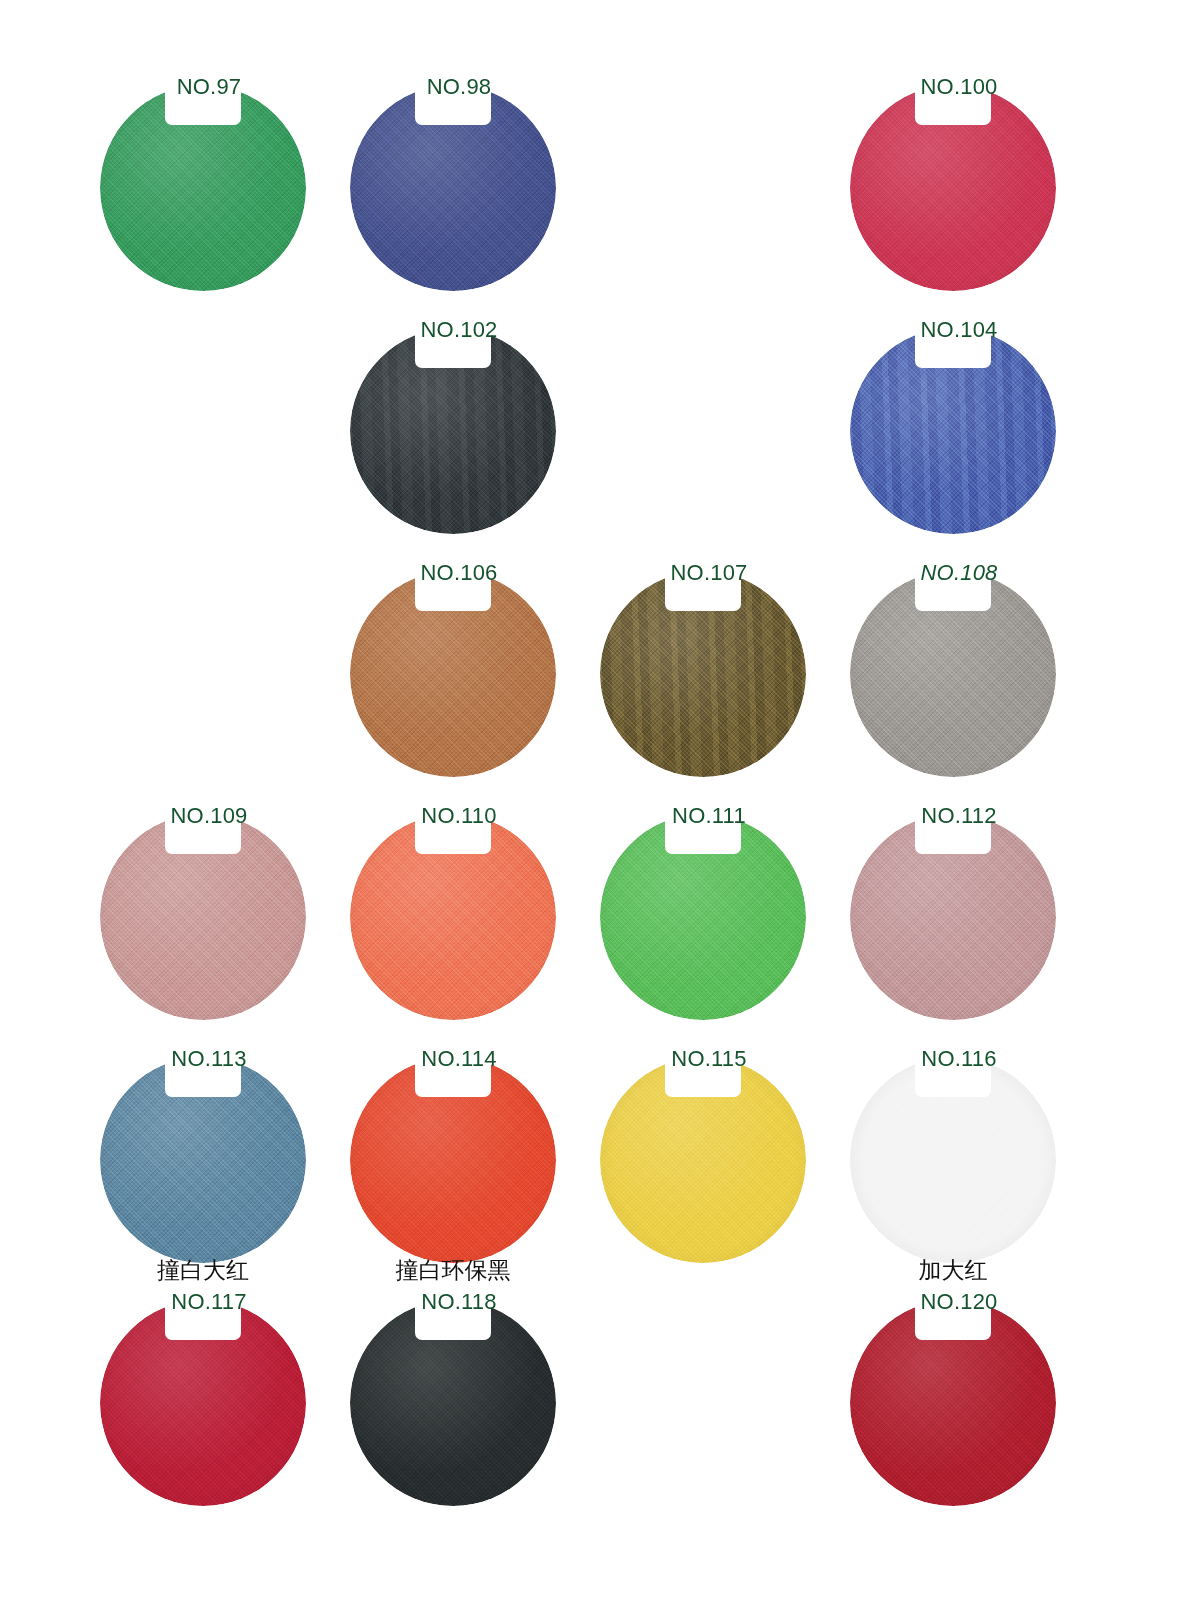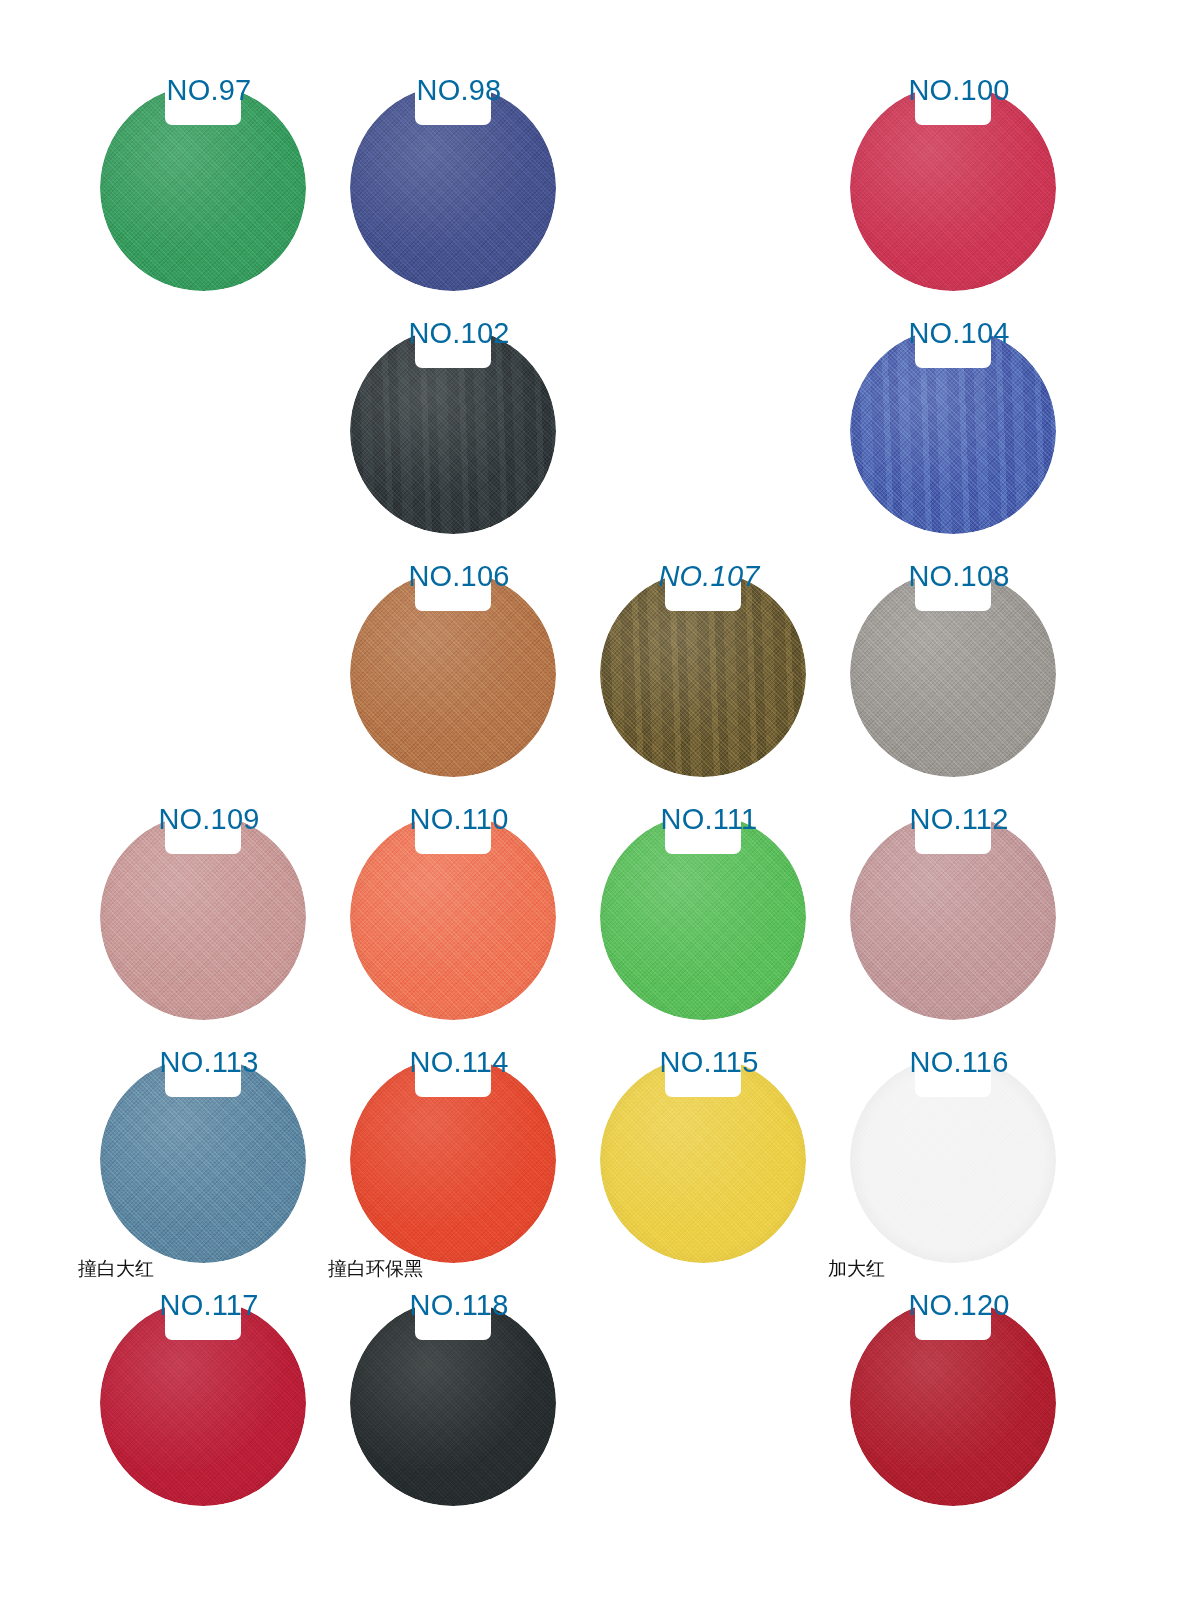--- a/index.html
+++ b/index.html
@@ -108,34 +108,35 @@
     border-bottom-right-radius: 7px;
   }
 
   
   .swatch-label {
     position: absolute;
     left: 12px;
     right: 0;
     top: 14px;
     text-align: center;
-    font-size: 29px;
+    font-size: 22px;
     line-height: 1.08;
-    color: #0369a1;
+    color: #14532d;
     letter-spacing: 0.2px;
     white-space: nowrap;
   }
 
   
   .swatch-cnname {
     position: absolute;
     left: 0;
     right: 0;
     top: -18px;
-    font-size: 19px;
+    text-align: center;
+    font-size: 23px;
     line-height: 1.12;
     color: #111111;
     white-space: nowrap;
   }
   .swatch-cnname:empty { display: none; }
 
   .has-cnname .swatch-label { top: 14px; }
 </style>
 </head>
 <body>
@@ -200,32 +201,32 @@
       <div class="disc-wrap">
         <div class="disc">
           <div class="disc-color" style="background: rgb(181, 118, 74);"></div>
           <div class="disc-weave"></div>
           <div class="disc-shade"></div>
           <div class="disc-notch"></div>
         </div>
       </div>
       <div class="swatch-label">NO.106</div>
     </div>
-    <div class="swatch-cell" style="left: 578px; top: 547px; font-style: italic;">
+    <div class="swatch-cell" style="left: 578px; top: 547px;">
       <div class="disc-wrap">
         <div class="disc heather">
           <div class="disc-color" style="background: rgb(107, 92, 51);"></div>
           <div class="disc-weave"></div>
           <div class="disc-shade"></div>
           <div class="disc-notch"></div>
         </div>
       </div>
       <div class="swatch-label">NO.107</div>
     </div>
-    <div class="swatch-cell" style="left: 828px; top: 547px;">
+    <div class="swatch-cell" style="left: 828px; top: 547px; font-style: italic;">
       <div class="disc-wrap">
         <div class="disc">
           <div class="disc-color" style="background: rgb(157, 154, 149);"></div>
           <div class="disc-weave"></div>
           <div class="disc-shade"></div>
           <div class="disc-notch"></div>
         </div>
       </div>
       <div class="swatch-label">NO.108</div>
     </div>

